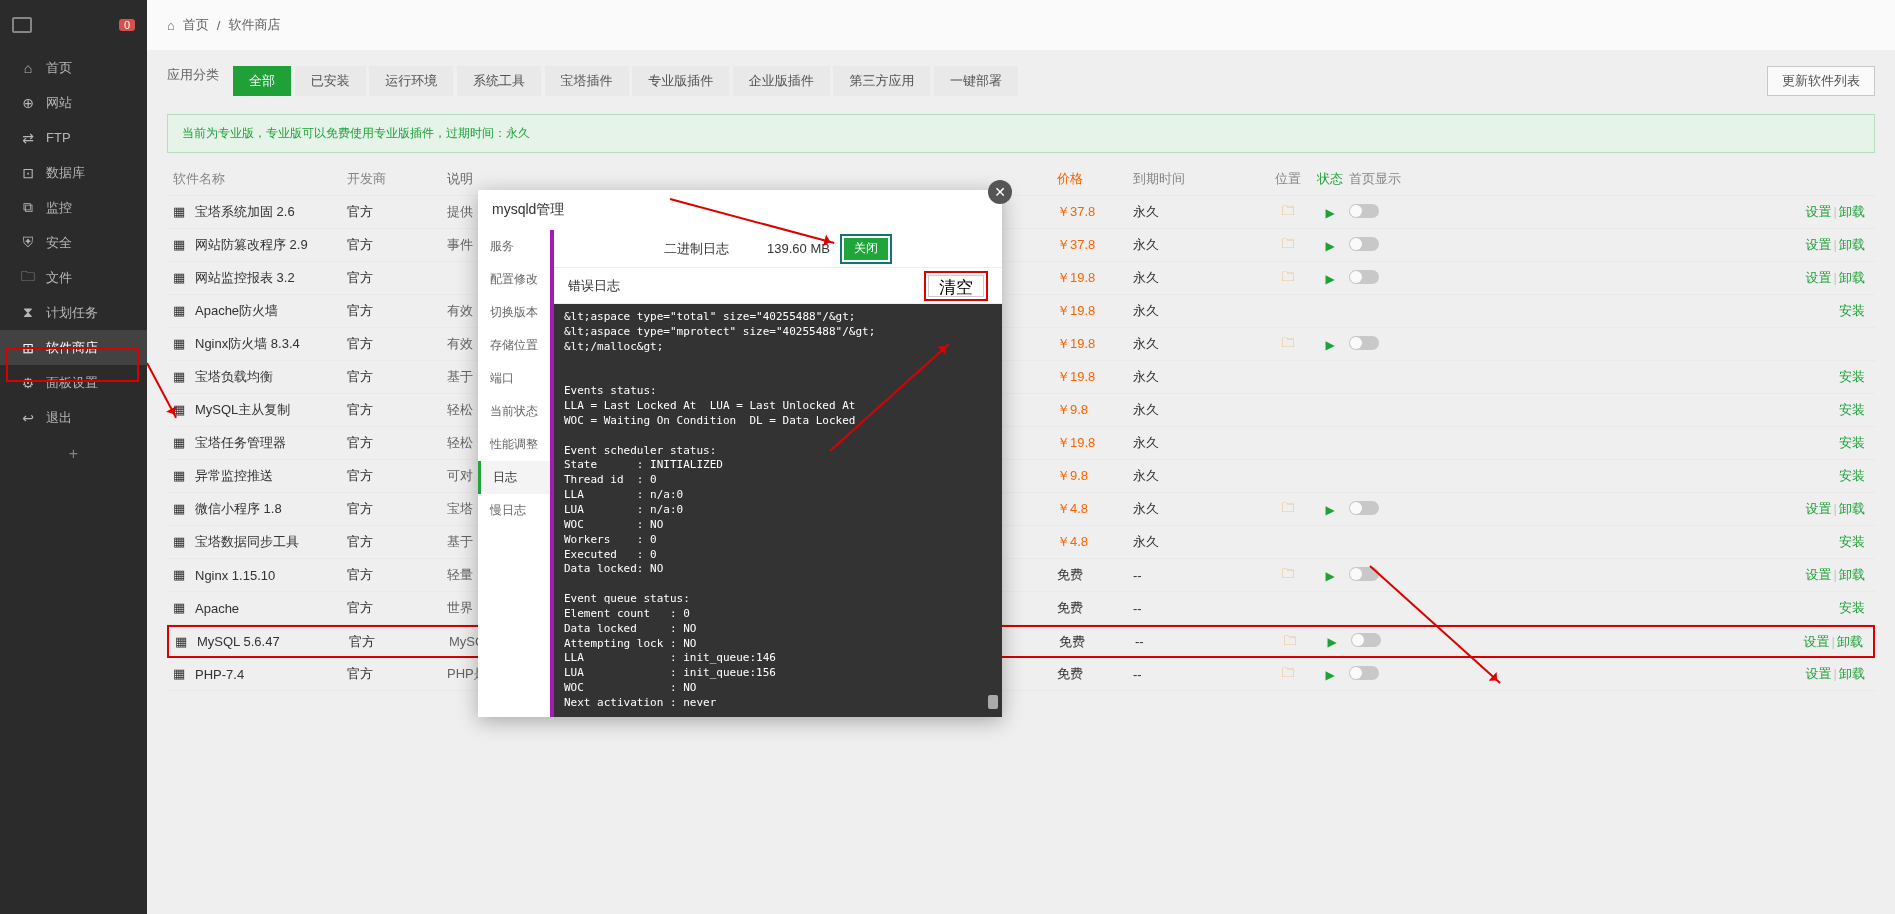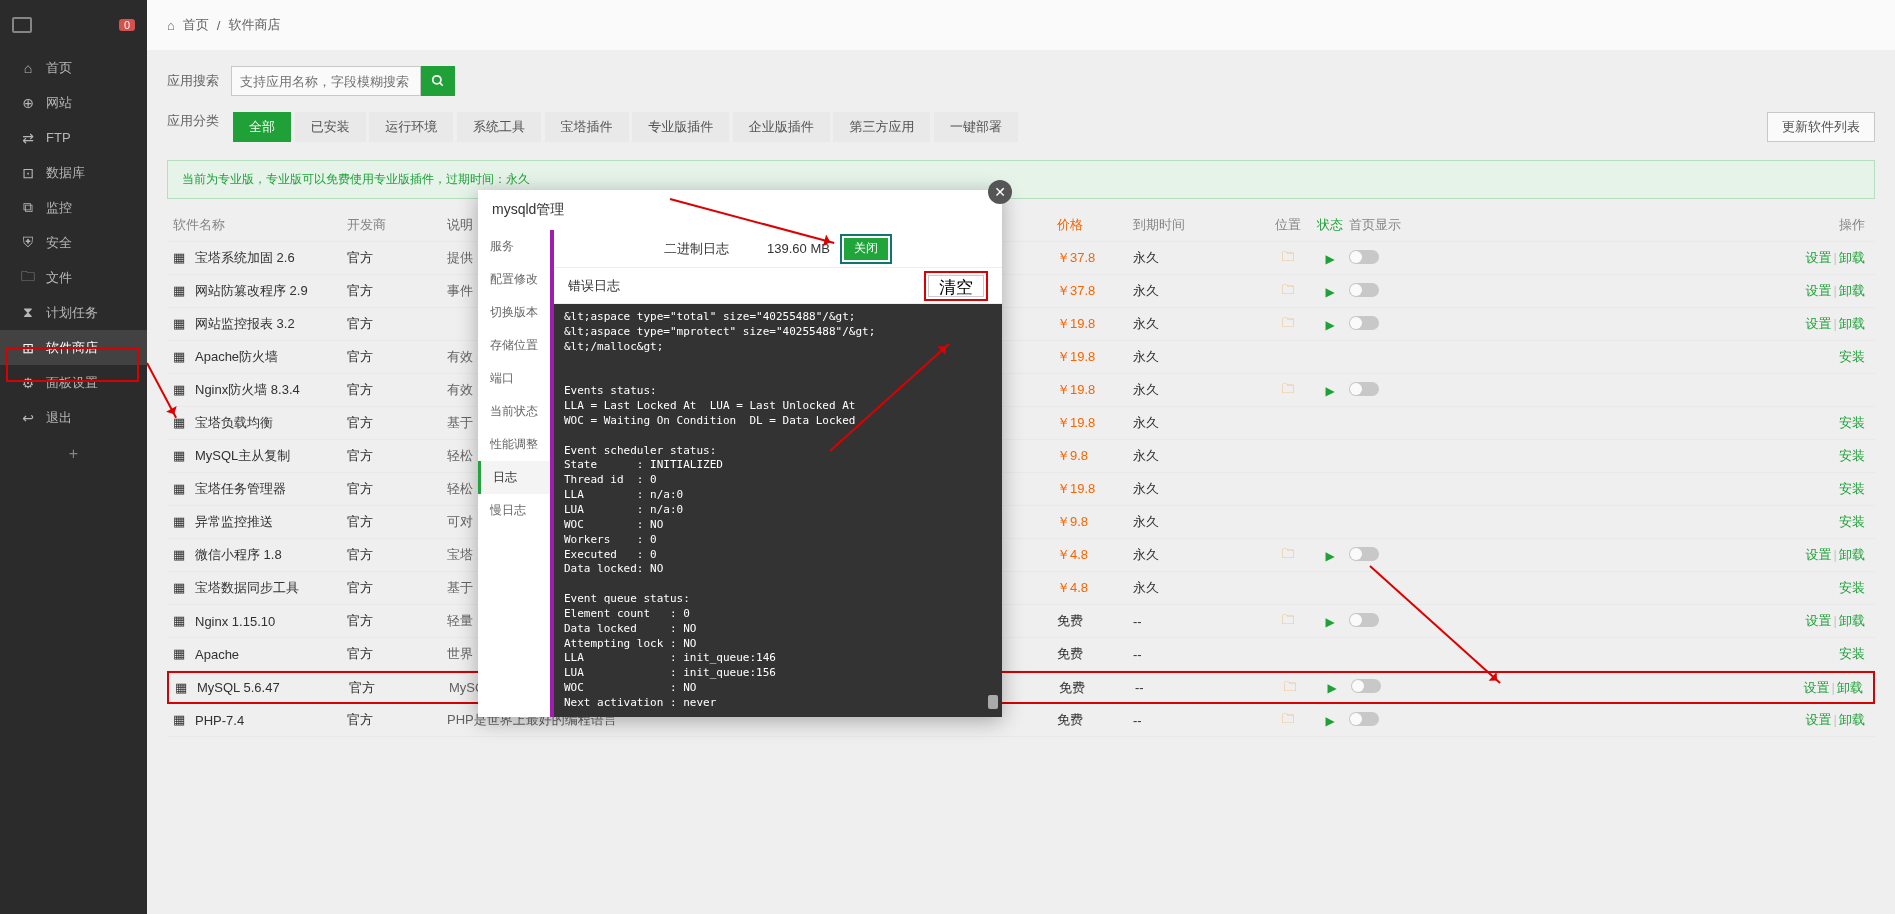--- a/index.html
+++ b/index.html
@@ -130,49 +130,36 @@
   <div class="red-active-box" style="left:6px; top:347px; width:133px; height:35px;"></div>
 
   <div class="main">
     <div class="breadcrumb">
       <span>⌂</span>
       <span>首页</span>
       <span>/</span>
       <span>软件商店</span>
     </div>
     <div class="content">
-      <div class="search-row">
-        <span class="search-label">应用搜索</span>
-        <div class="search-box">
-          <input class="search-input" placeholder="支持应用名称，字段模糊搜索" style="">
-          <button class="search-btn">
-            <svg width="14" height="14" viewBox="0 0 24 24" fill="none" stroke="#fff" stroke-width="3">
-                <circle cx="10" cy="10" r="7"></circle>
-                <line x1="20" y1="20" x2="15" y2="15"></line>
-              </svg>
-          </button>
-        </div>
-      </div>
       <div class="cat-row">
         <span class="cat-label">应用分类</span>
         <span id="cat-buttons"><button class="cat-btn active">全部</button> <button class="cat-btn">已安装</button> <button class="cat-btn">运行环境</button> <button class="cat-btn">系统工具</button> <button class="cat-btn">宝塔插件</button> <button class="cat-btn">专业版插件</button> <button class="cat-btn">企业版插件</button> <button class="cat-btn">第三方应用</button> <button class="cat-btn">一键部署</button> </span>
         <button class="upd-btn">更新软件列表</button>
       </div>
       <div class="notice">当前为专业版，专业版可以免费使用专业版插件，过期时间：永久</div>
       <div class="table">
         <div class="table-head">
           <div class="col-name">软件名称</div>
           <div class="col-dev">开发商</div>
           <div class="col-desc">说明</div>
           <div class="col-price">价格</div>
           <div class="col-expire">到期时间</div>
           <div class="col-pos">位置</div>
           <div class="col-status">状态</div>
           <div class="col-home">首页显示</div>
-          <div class="col-actions">操作</div>
         </div>
         <div id="table-body">
             <div class="table-row">
     <div class="col-name">
                 <span class="icon-app">▦</span>
                 <span>宝塔系统加固 2.6</span>
               </div>
     <div class="col-dev">官方</div>
     <div class="col-desc">提供</div>
     <div class="col-price" style="color:#ff6600">￥37.8</div>

